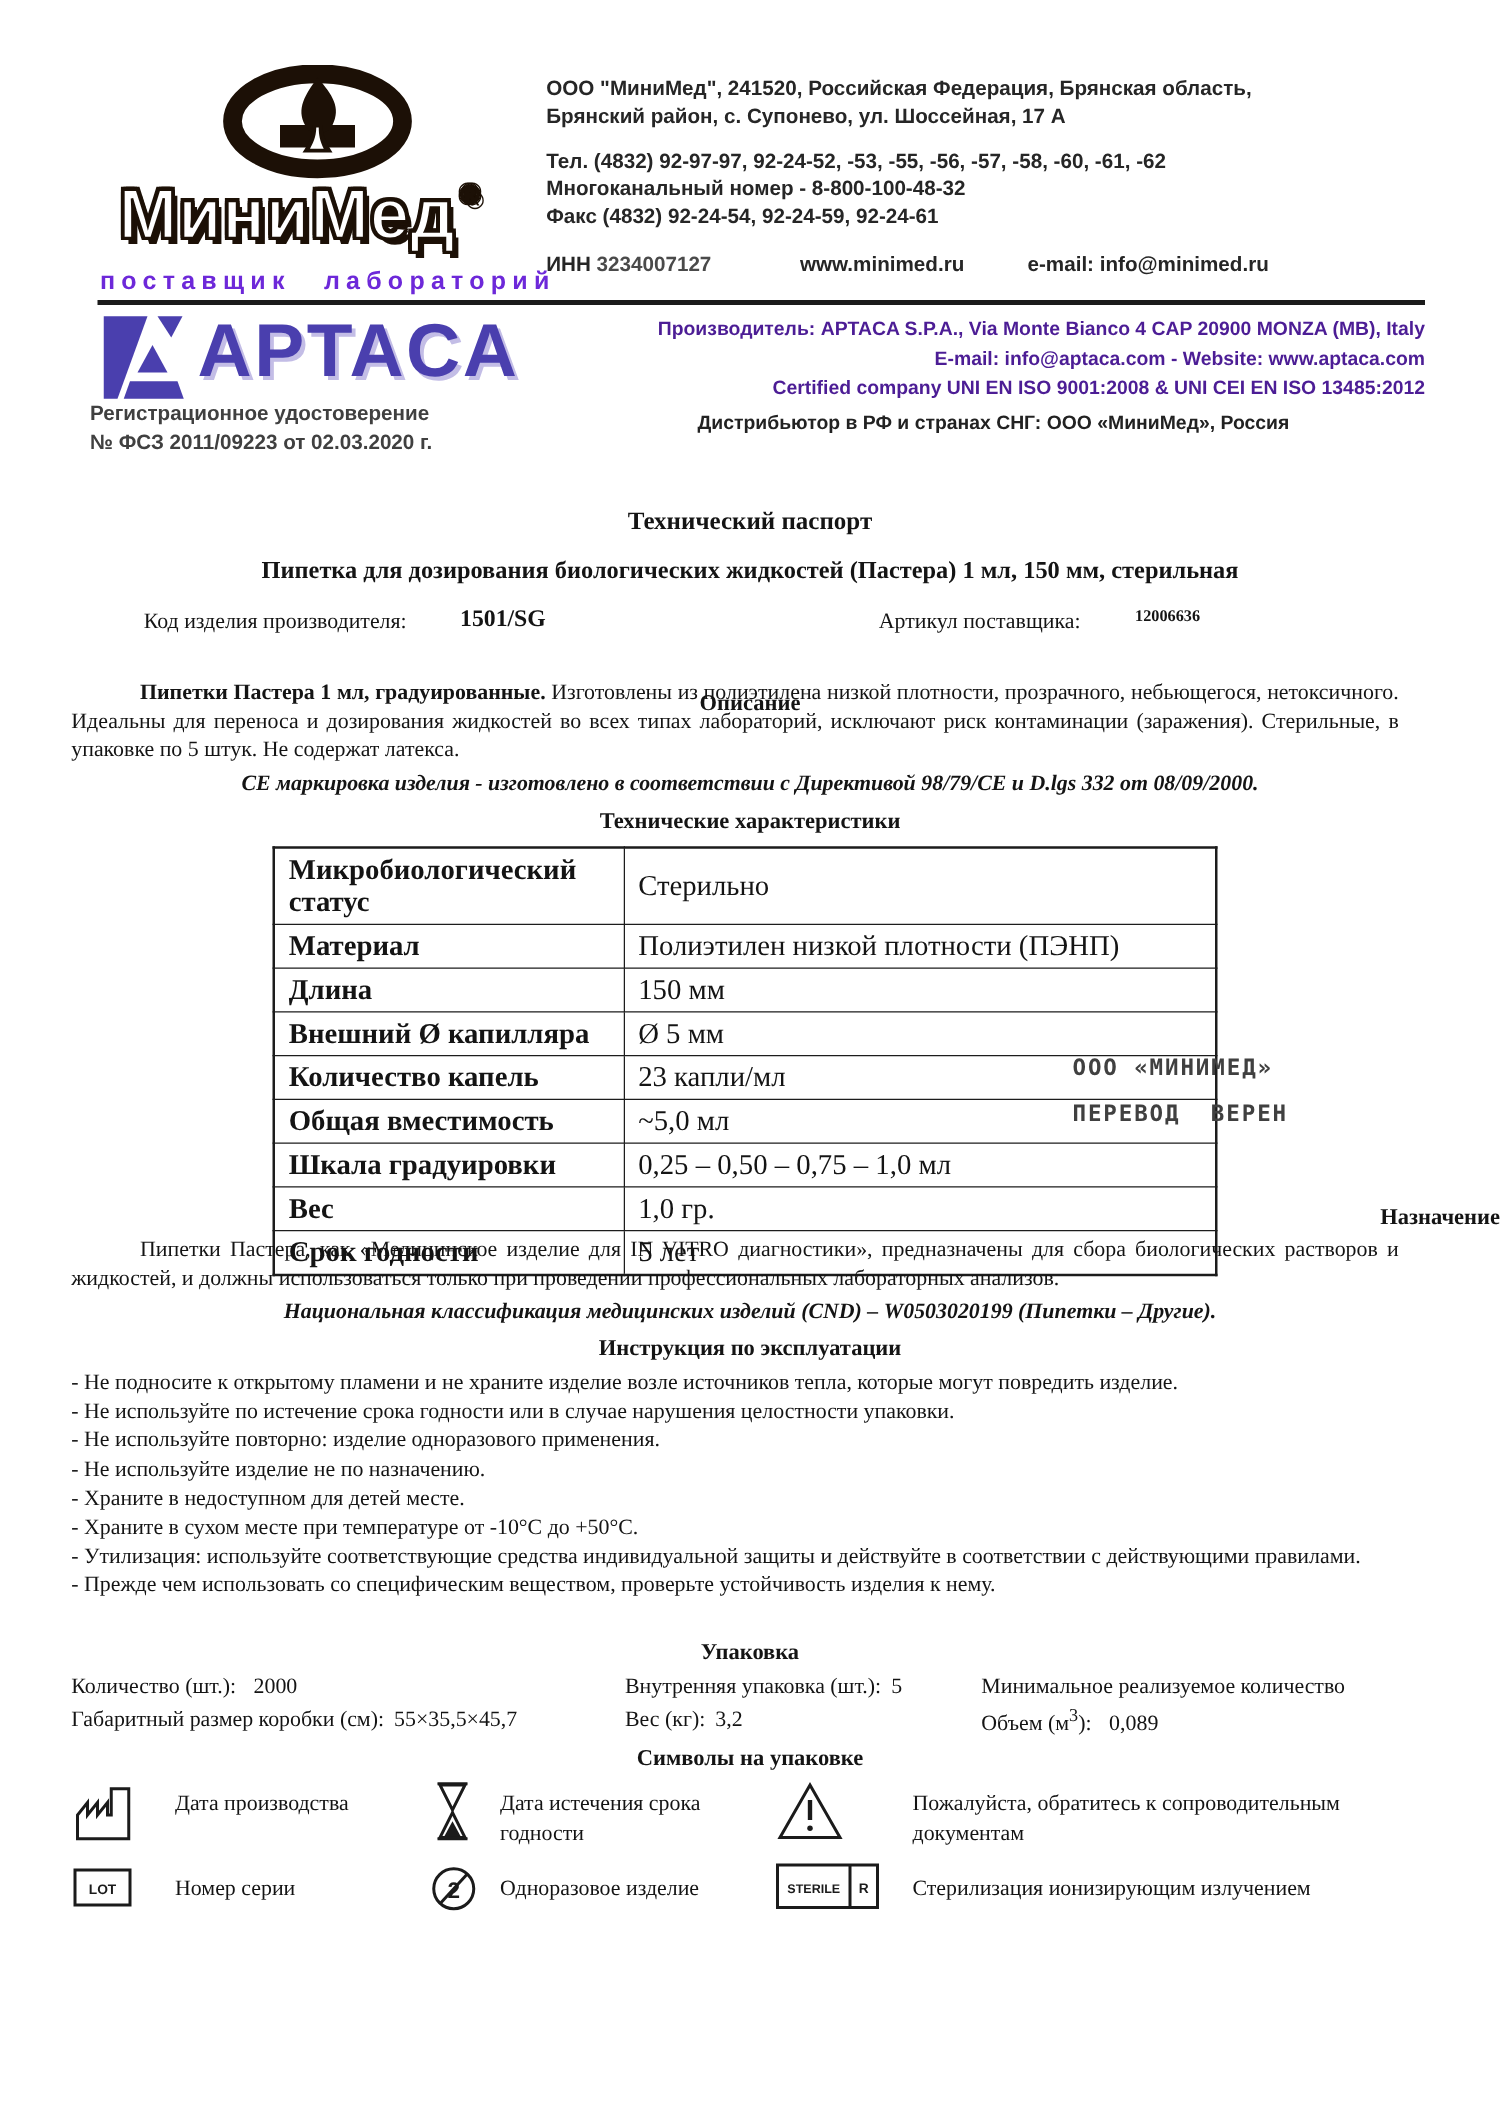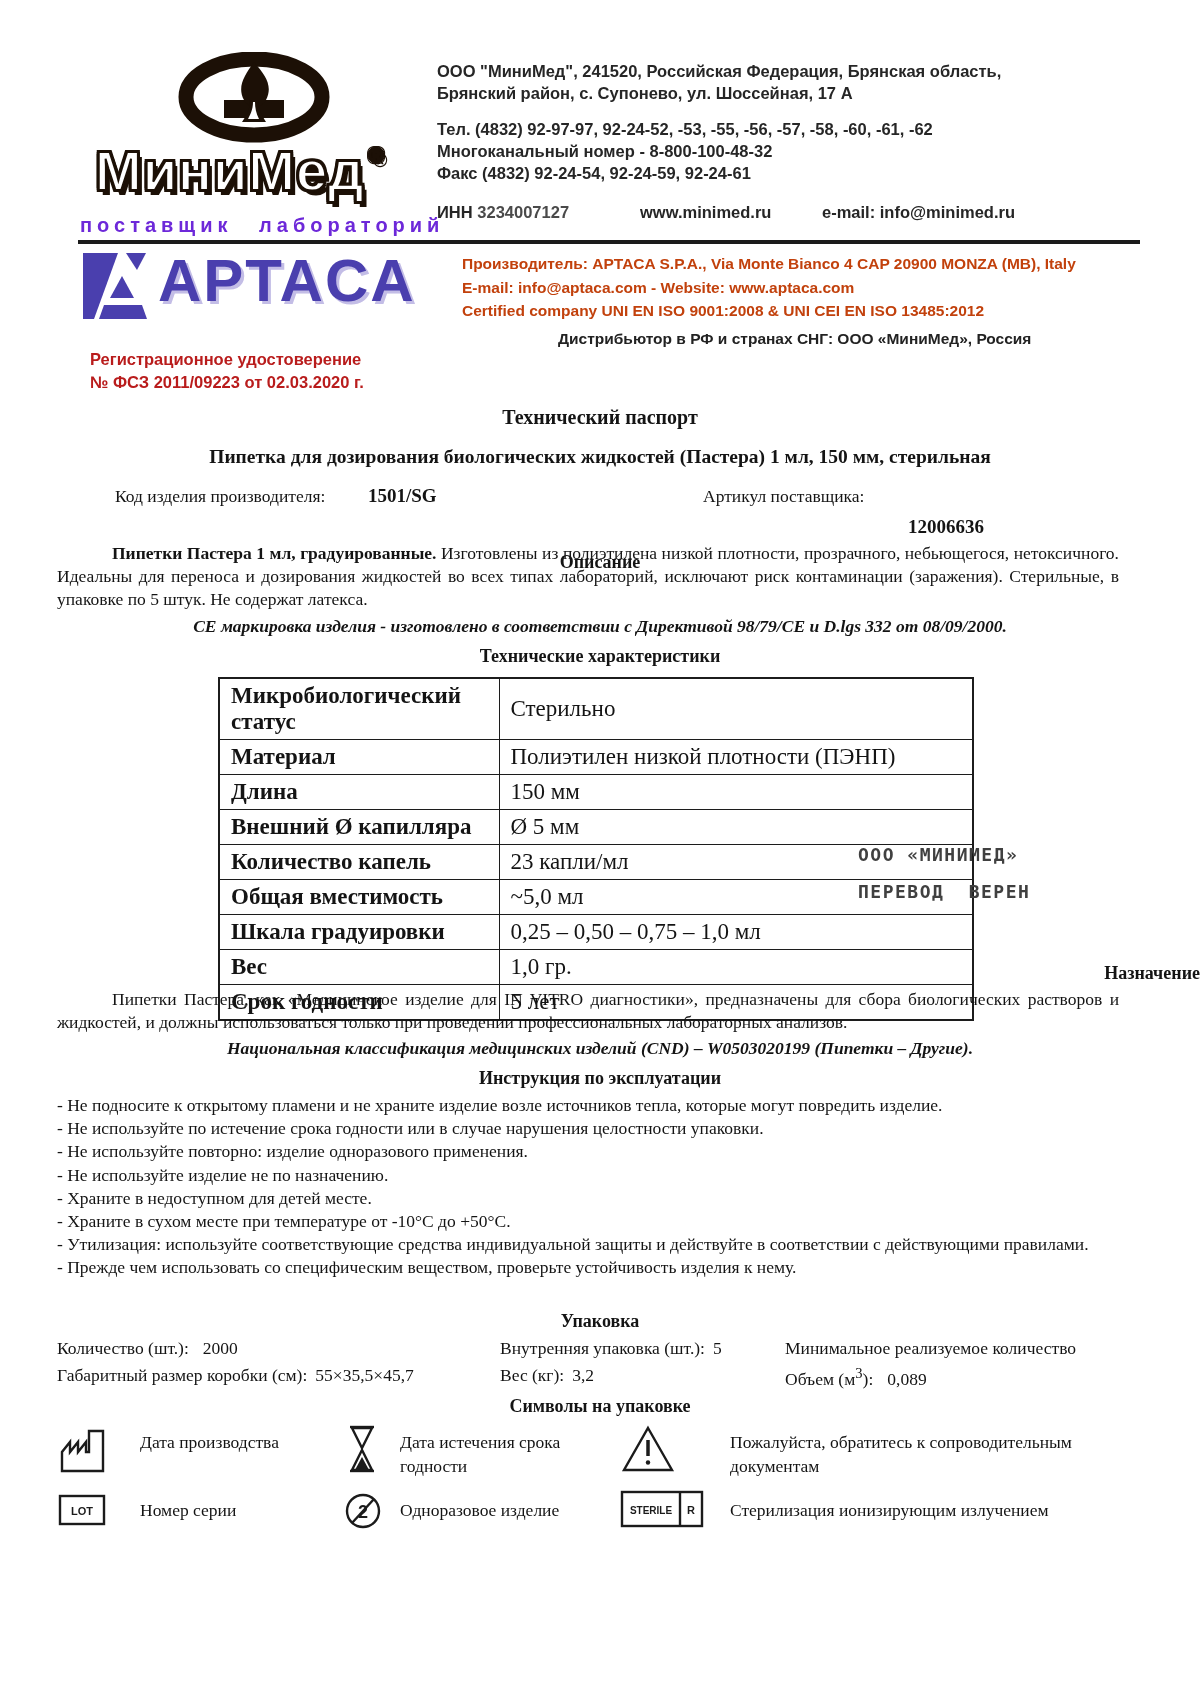--- a/index.html
+++ b/index.html
@@ -36,38 +36,38 @@
   .hdr-inn-row .site  { position:absolute; left:203px; }
   .hdr-inn-row .mail  { position:absolute; left:385px; }
   .rule { position:absolute; left:78px; top:240px; width:1062px; height:4px; background:#1b1b1b; }
 
   
   .aptaca-text {
     position:absolute; left:158px; top:246px;
     font-family:"Liberation Sans", sans-serif; font-weight:800; font-size:60px;
     color:#4a3fae; letter-spacing:2px; text-shadow:3px 3px 0 #c3bde6;
   }
-  .producer { position:absolute; left:462px; top:252px; width:678px; text-align:left;
+  .producer { position:absolute; left:462px; top:252px; width:678px; text-align:right;
     font-family:"Liberation Sans", sans-serif; font-weight:bold; font-size:15.5px;
-    line-height:23.5px; color:#c2410c; }
-  .regcert { position:absolute; left:90px; top:320px;
+    line-height:23.5px; color:#4c1d95; }
+  .regcert { position:absolute; left:72px; top:320px;
     font-family:"Liberation Sans", sans-serif; font-weight:bold; font-size:16.5px;
-    line-height:23px; color:#b91c1c;margin-top:28px; }
+    line-height:23px; color:#404040; }
   .distrib { position:absolute; left:558px; top:330px;
     font-family:"Liberation Sans", sans-serif; font-weight:bold; font-size:15.5px; color:#222; }
 
   
   .h-center { position:absolute; left:0; width:1200px; text-align:center; font-weight:bold; }
   .doc-title   { top:406px; font-size:20px; }
   .doc-product { top:446px; font-size:19.5px; }
   .codes { position:absolute; left:0; top:486px; width:1200px; height:24px; font-size:17.5px;padding-left:20px; }
   .codes .lbl1 { position:absolute; left:115px; }
   .codes .val1 { position:absolute; left:368px; font-weight:bold; font-size:19px; top:-1px; }
   .codes .lbl2 { position:absolute; left:703px; }
-  .codes .val2 { position:absolute; left:908px; font-weight:bold; font-size:19px; top:-1px;margin-top:31px; }
+  .codes .val2 { position:absolute; left:908px; font-weight:bold; font-size:13px; top:-1px; }
   .sec-h { position:absolute; left:0; width:1200px; text-align:center; font-weight:bold; font-size:18px; }
   .para { position:absolute; left:57px; width:1062px; font-size:17.5px; line-height:23.2px;
     text-align:justify; text-indent:55px; }
   .ce-line { position:absolute; left:0; top:616px; width:1200px; text-align:center;
     font-weight:bold; font-style:italic; font-size:17.5px; }
 
   
   table.specs { position:absolute; left:218px; top:677px; width:756px;
     border-collapse:collapse; border:2px solid #1c1c1c; }
   table.specs td { border:1.6px solid #1c1c1c; height:26.5px; font-size:23px; padding:4px 11px; }

